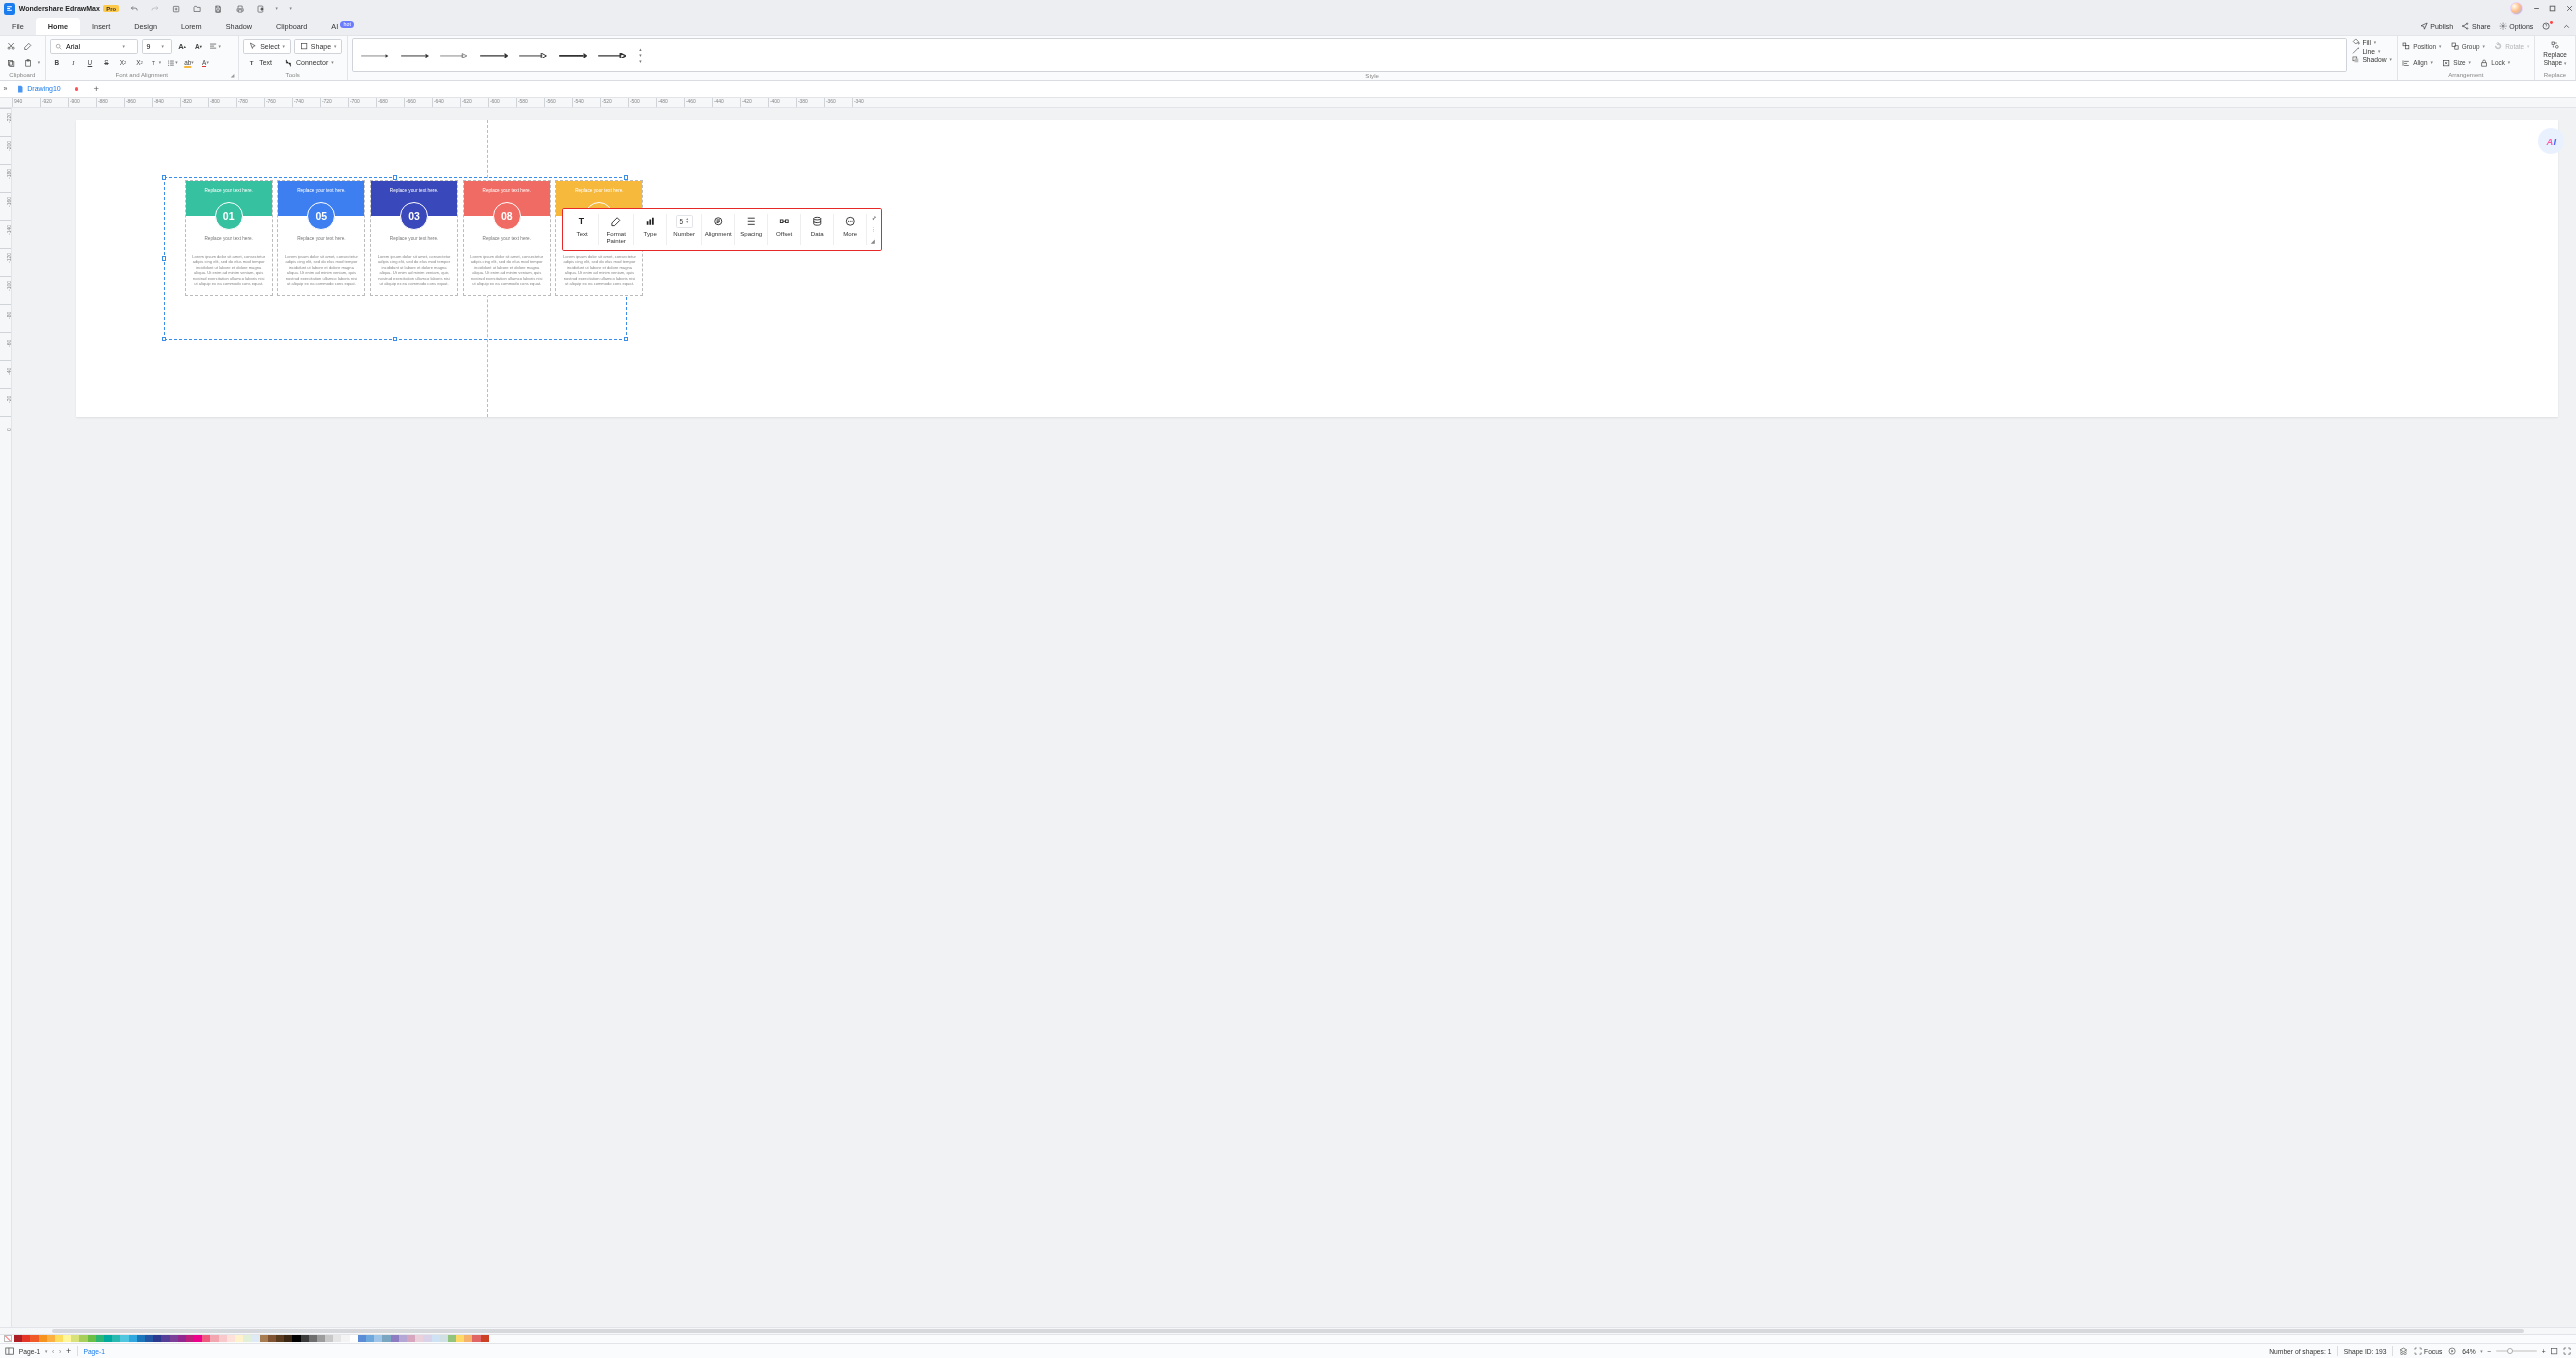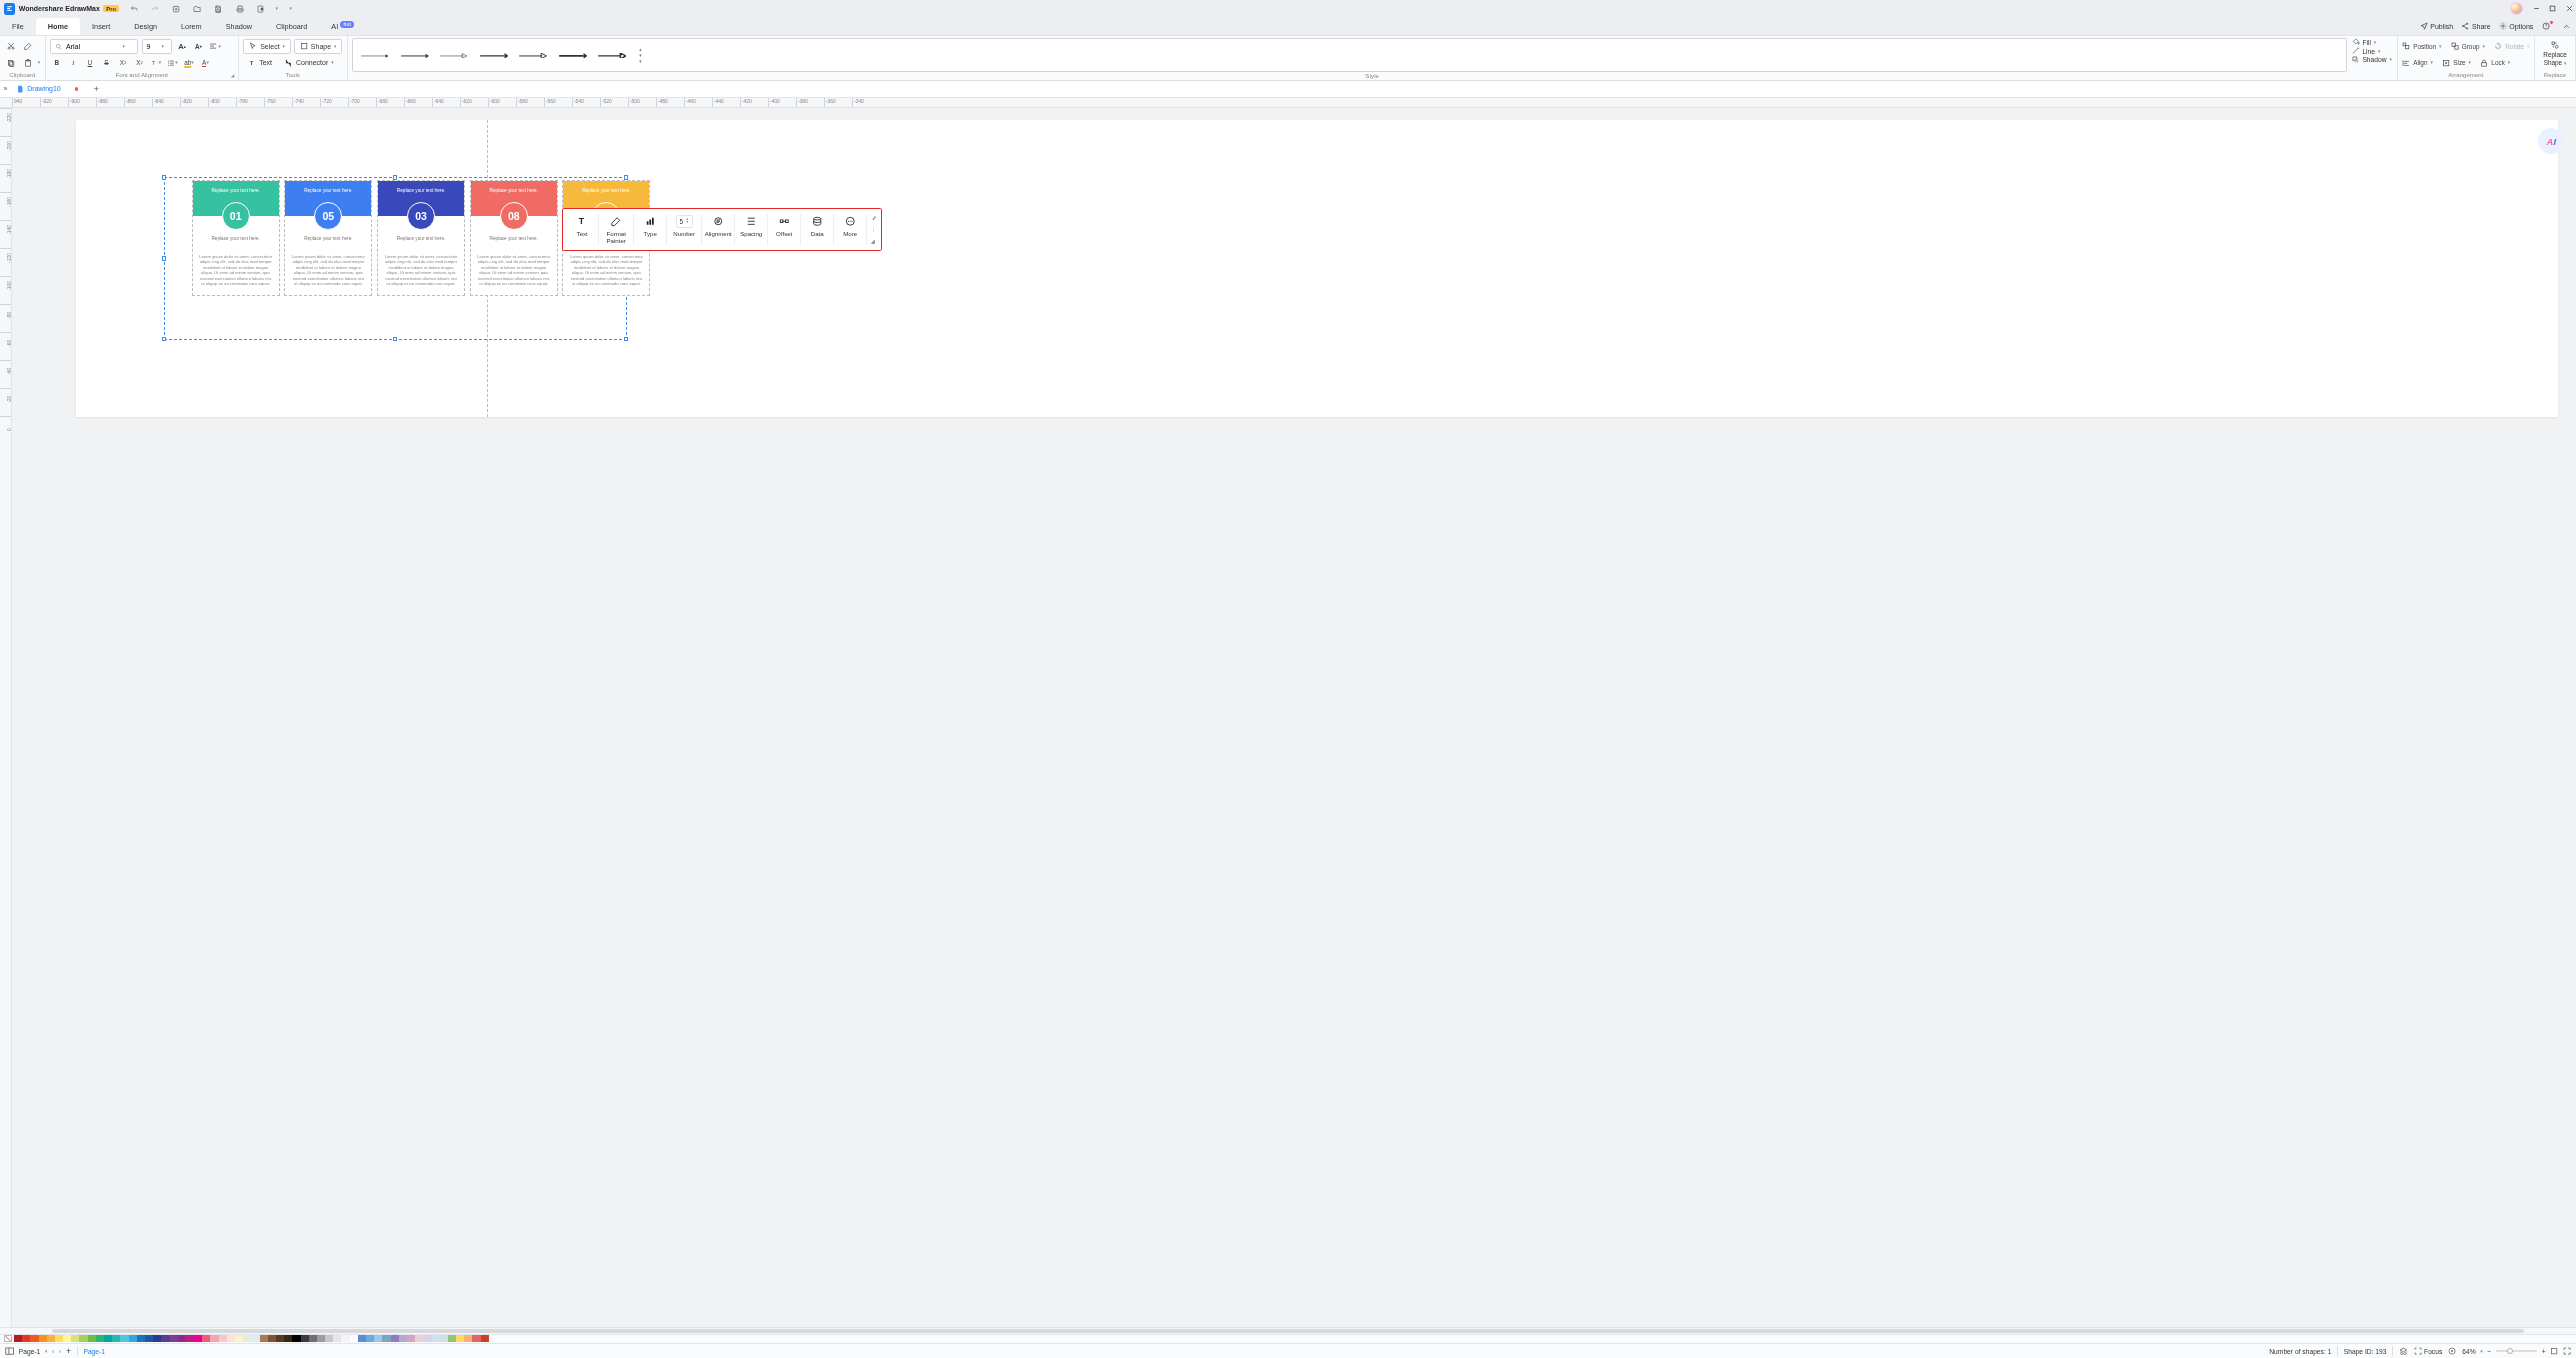--- a/index.html
+++ b/index.html
@@ -70,21 +70,21 @@
 .ai-bubble { position:absolute; right:11.7px; top:20px; width:26px; height:26px; border-radius:50%; background:#e9f1ff; display:flex; align-items:center; justify-content:center; font-style:italic; font-weight:700; color:#ff5aa5;}
 .ai-bubble span.b { color:#4a6bff; }
 
 
 .selection { position:absolute; left:88px; top:57px; width:463px; height:163px; border:0.6px dashed #3a8de8;}
 .selection .handle { position:absolute; width:4.1px; height:4.1px; background:#fff; border:0.6px solid #3a8de8;}
 .selection .h-tl{top:-2.3px;left:-2.3px;} .selection .h-tr{top:-2.3px;right:-2.3px;}
 .selection .h-bl{bottom:-2.3px;left:-2.3px;} .selection .h-br{bottom:-2.3px;right:-2.3px;}
 .selection .h-tm{top:-2.3px;left:50%;margin-left:-1.8px;} .selection .h-bm{bottom:-2.3px;left:50%;margin-left:-1.8px;}
 .selection .h-ml{top:50%;left:-2.3px;margin-top:-1.8px;} .selection .h-mr{top:50%;right:-2.3px;margin-top:-1.8px;}
-.cards { position:absolute; left:83px; top:60px; display:flex; gap:4.7px;padding-left:33px;}
+.cards { position:absolute; left:76px; top:60px; display:flex; gap:4.7px;padding-left:33px;}
 .card { width:88px; border:0.6px dashed #bbb; background:#fff;}
 .card .head { height:35px; color:#fff; font-size:4.7px; text-align:center; padding-top:7px; position:relative;}
 .card .num { position:absolute; left:50%; transform:translateX(-50%); top:21px; width:28px; height:28px; border-radius:50%; border:1.8px solid #fff; display:flex; align-items:center; justify-content:center; font-size:10.5px; font-weight:600; color:#fff;}
 .card .sub { margin-top:20px; text-align:center; font-size:4.7px; color:#777;}
 .card .body { margin-top:9.4px; padding:3.5px 5.9px 8.2px 5.9px; font-size:4.1px; color:#888; text-align:center; line-height:1.35;}
 .c1{background:#36c1a0;} .c1n{background:#36c1a0;}
 .c2{background:#3d7ff0;} .c2n{background:#3d7ff0;}
 .c3{background:#3948ba;} .c3n{background:#3948ba;}
 .c4{background:#f06b63;} .c4n{background:#f06b63;}
 .c5{background:#f6b93b;} .c5n{background:#f6b93b;}

